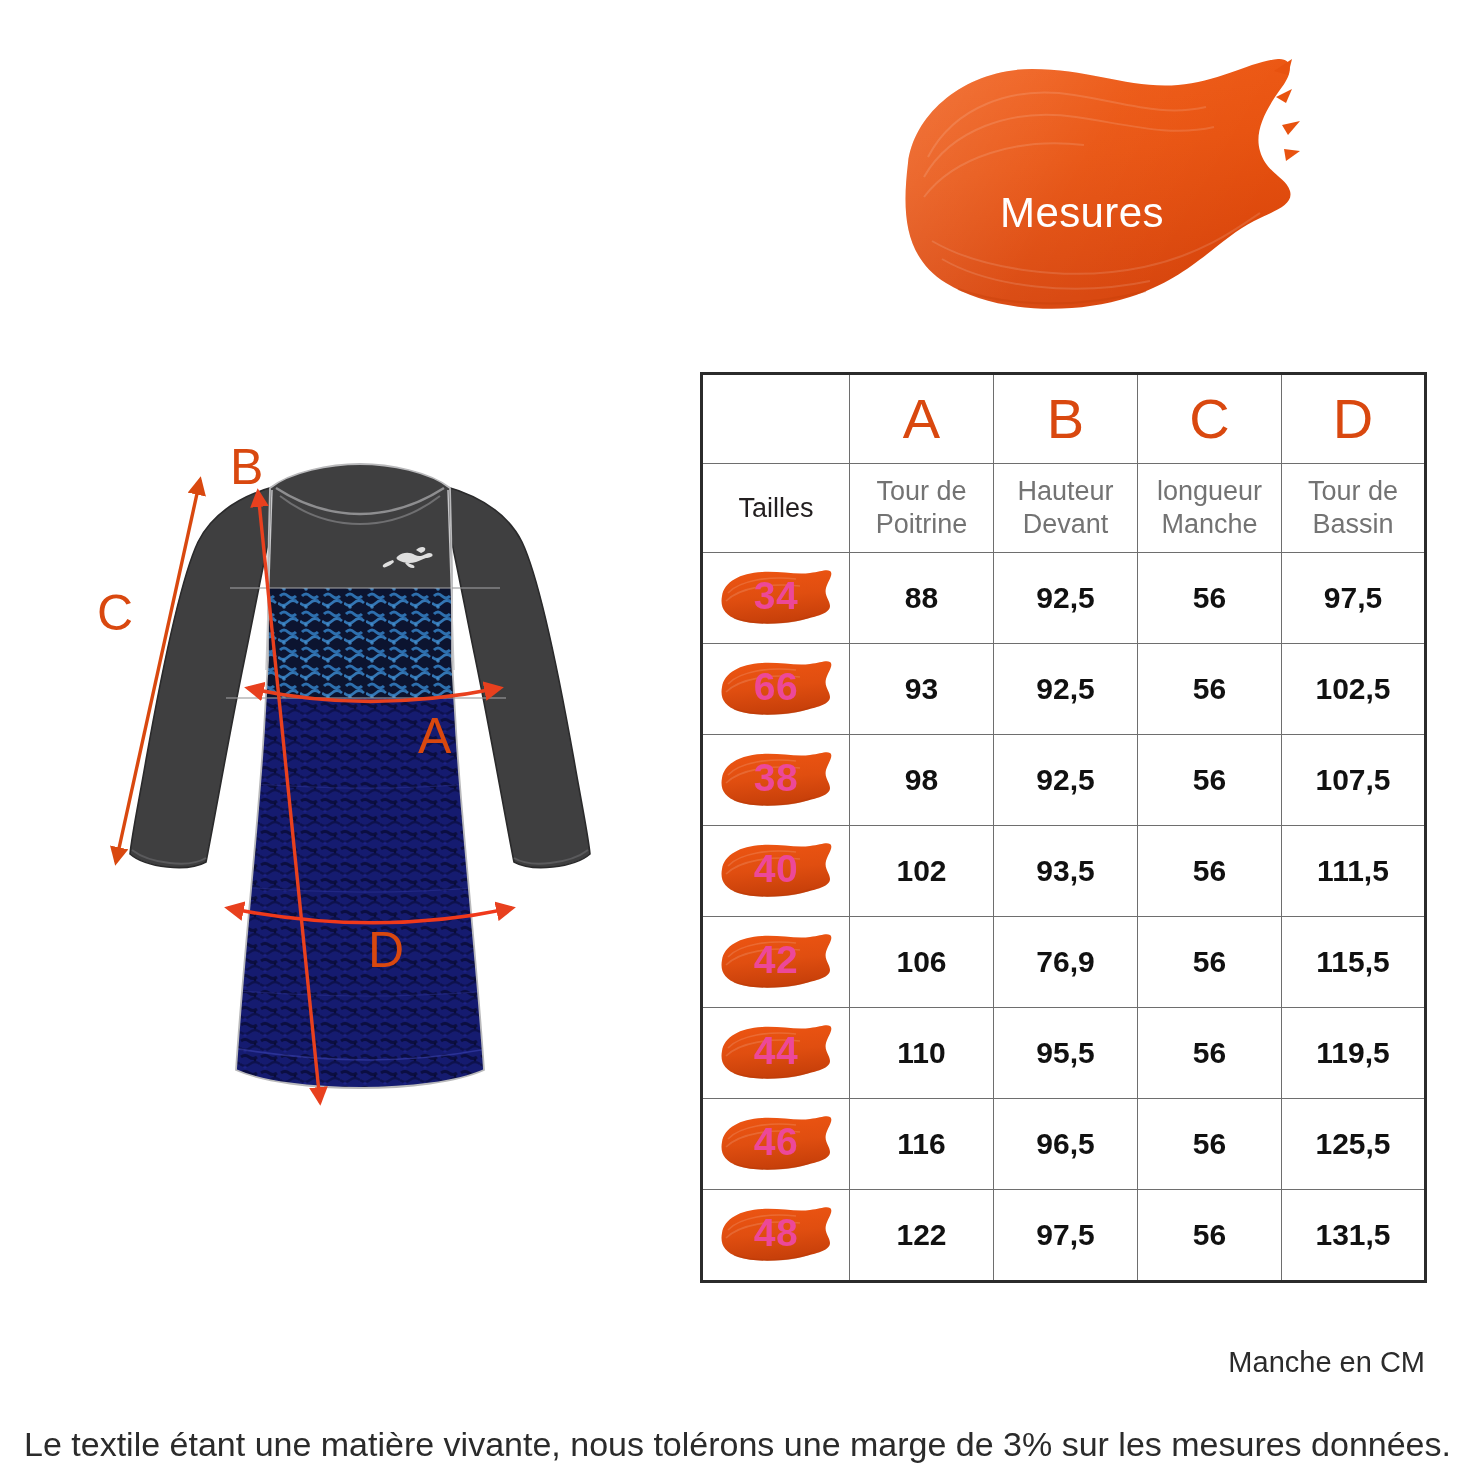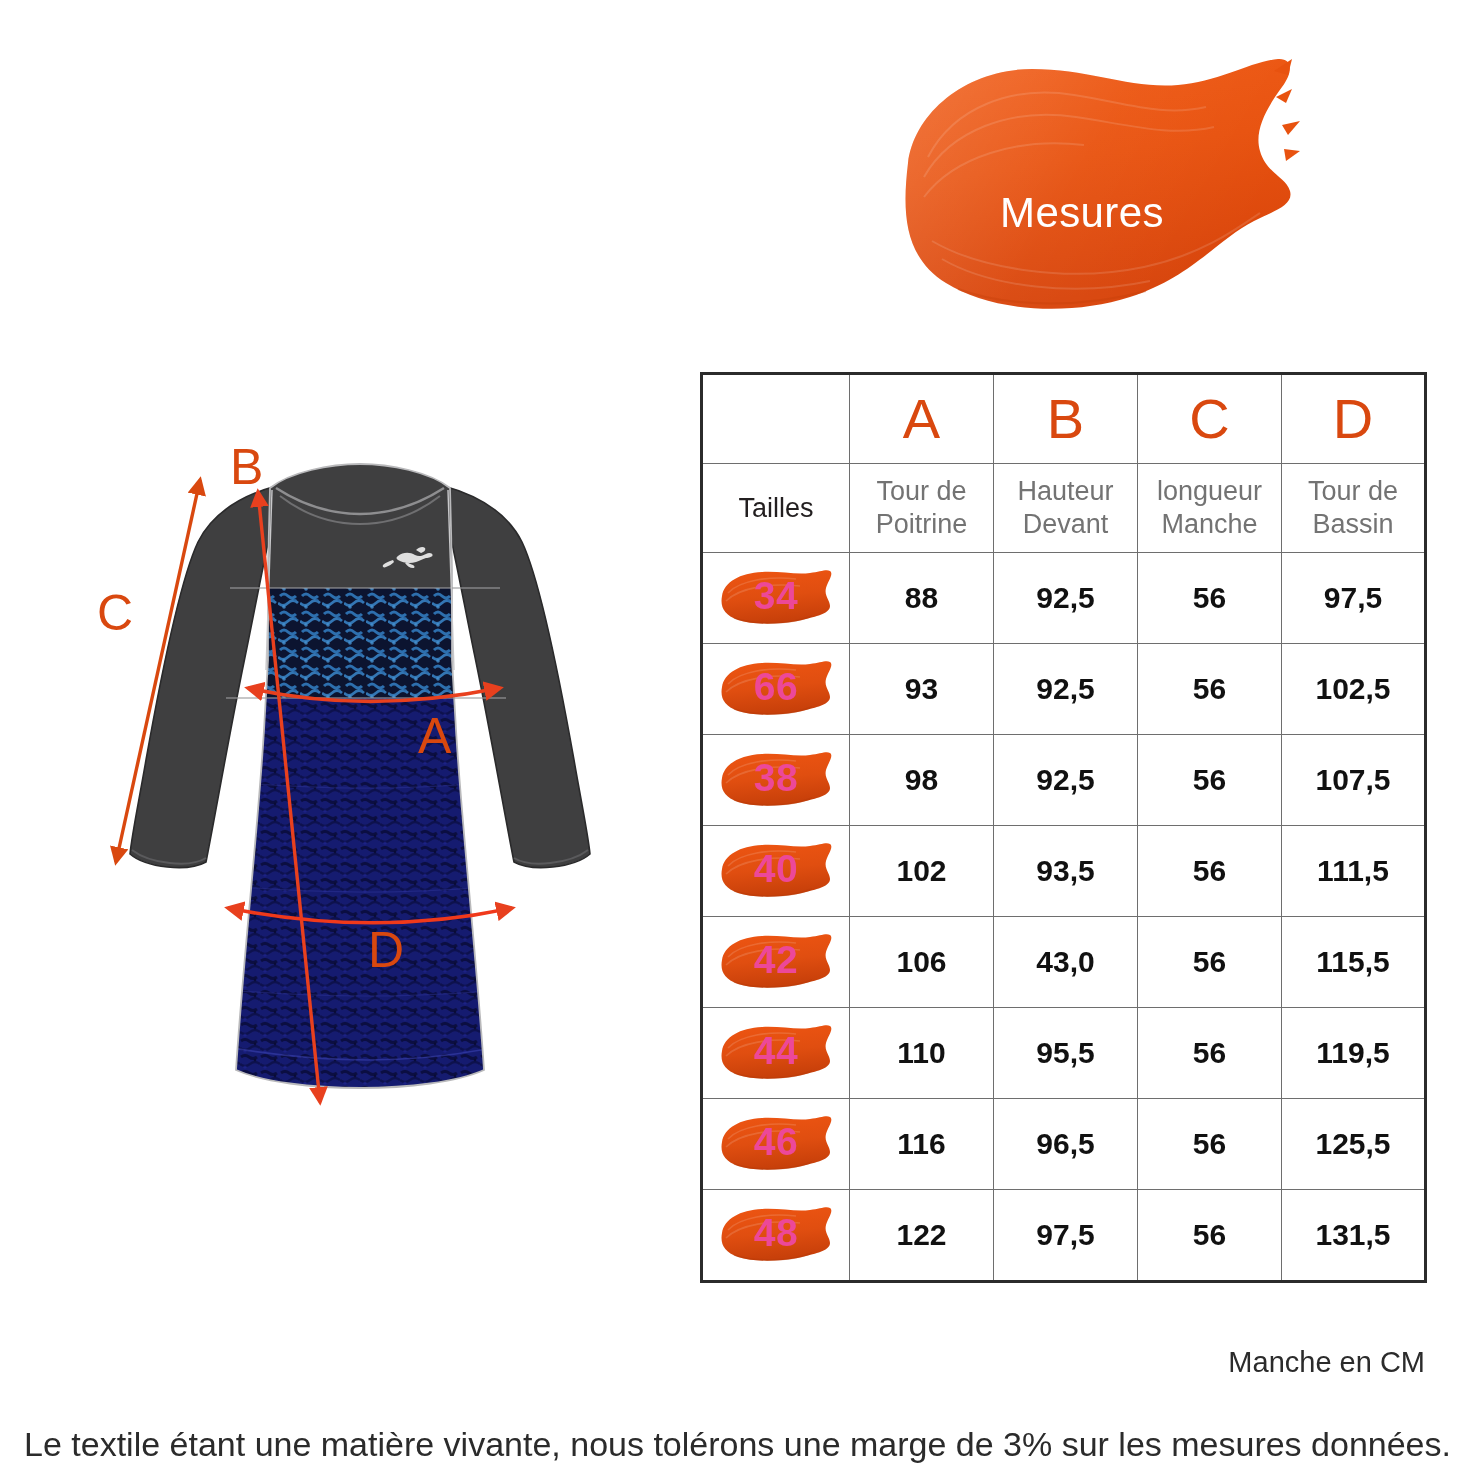--- a/index.html
+++ b/index.html
@@ -532,21 +532,21 @@
                 <path d="M 12 35 C 26 21, 58 17, 86 20"></path>
               </g>
               <g stroke="#B43A07" stroke-opacity="0.4" fill="none" stroke-width="1.8">
                 <path d="M 20 52 C 44 60, 78 58, 98 50"></path>
               </g>
             </svg>
             <span class="size-num">42</span>
           </div>
         </td>
         <td class="val-cell">106</td>
-        <td class="val-cell">43,0</td>
+        <td class="val-cell">76,9</td>
         <td class="val-cell">56</td>
         <td class="val-cell">115,5</td>
       </tr>
       <tr class="row-data">
         <td class="size-cell">
           <div class="size-badge">
             <svg viewBox="0 0 124 64" preserveAspectRatio="none">
               <defs>
                 <linearGradient id="sb6" x1="0" y1="0" x2="0.2" y2="1">
                   <stop offset="0%" stop-color="#EE5512"></stop>

